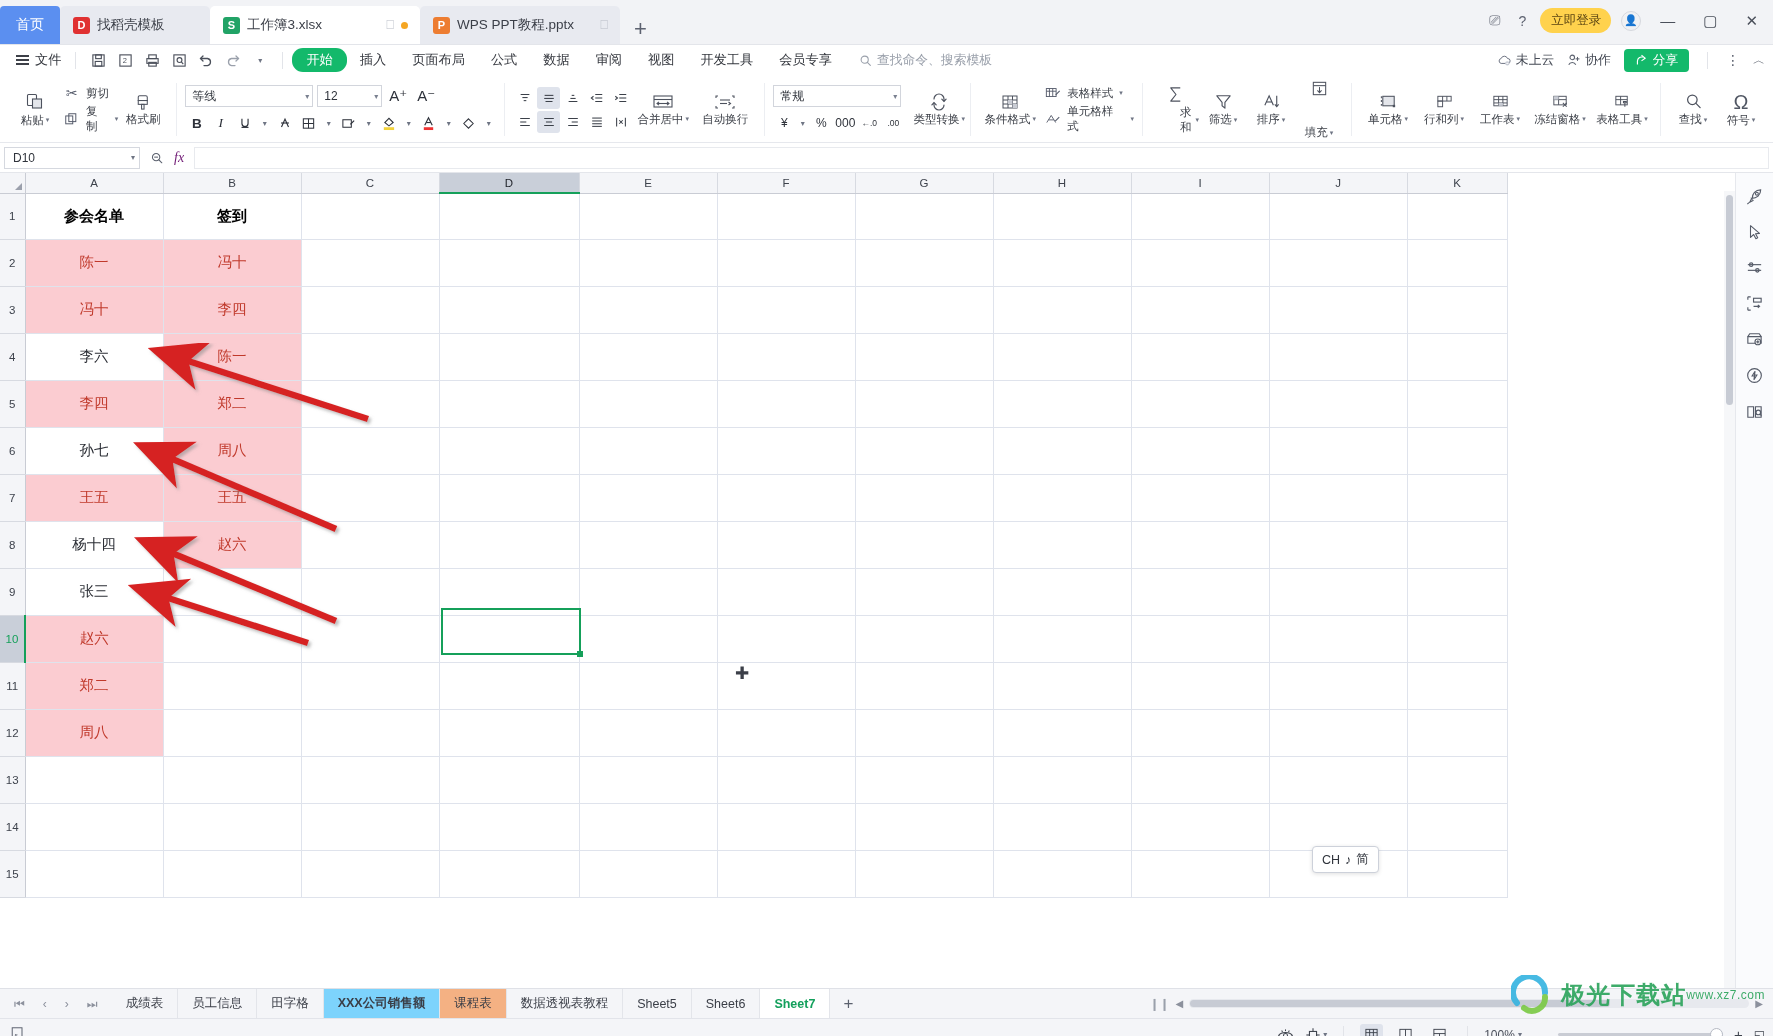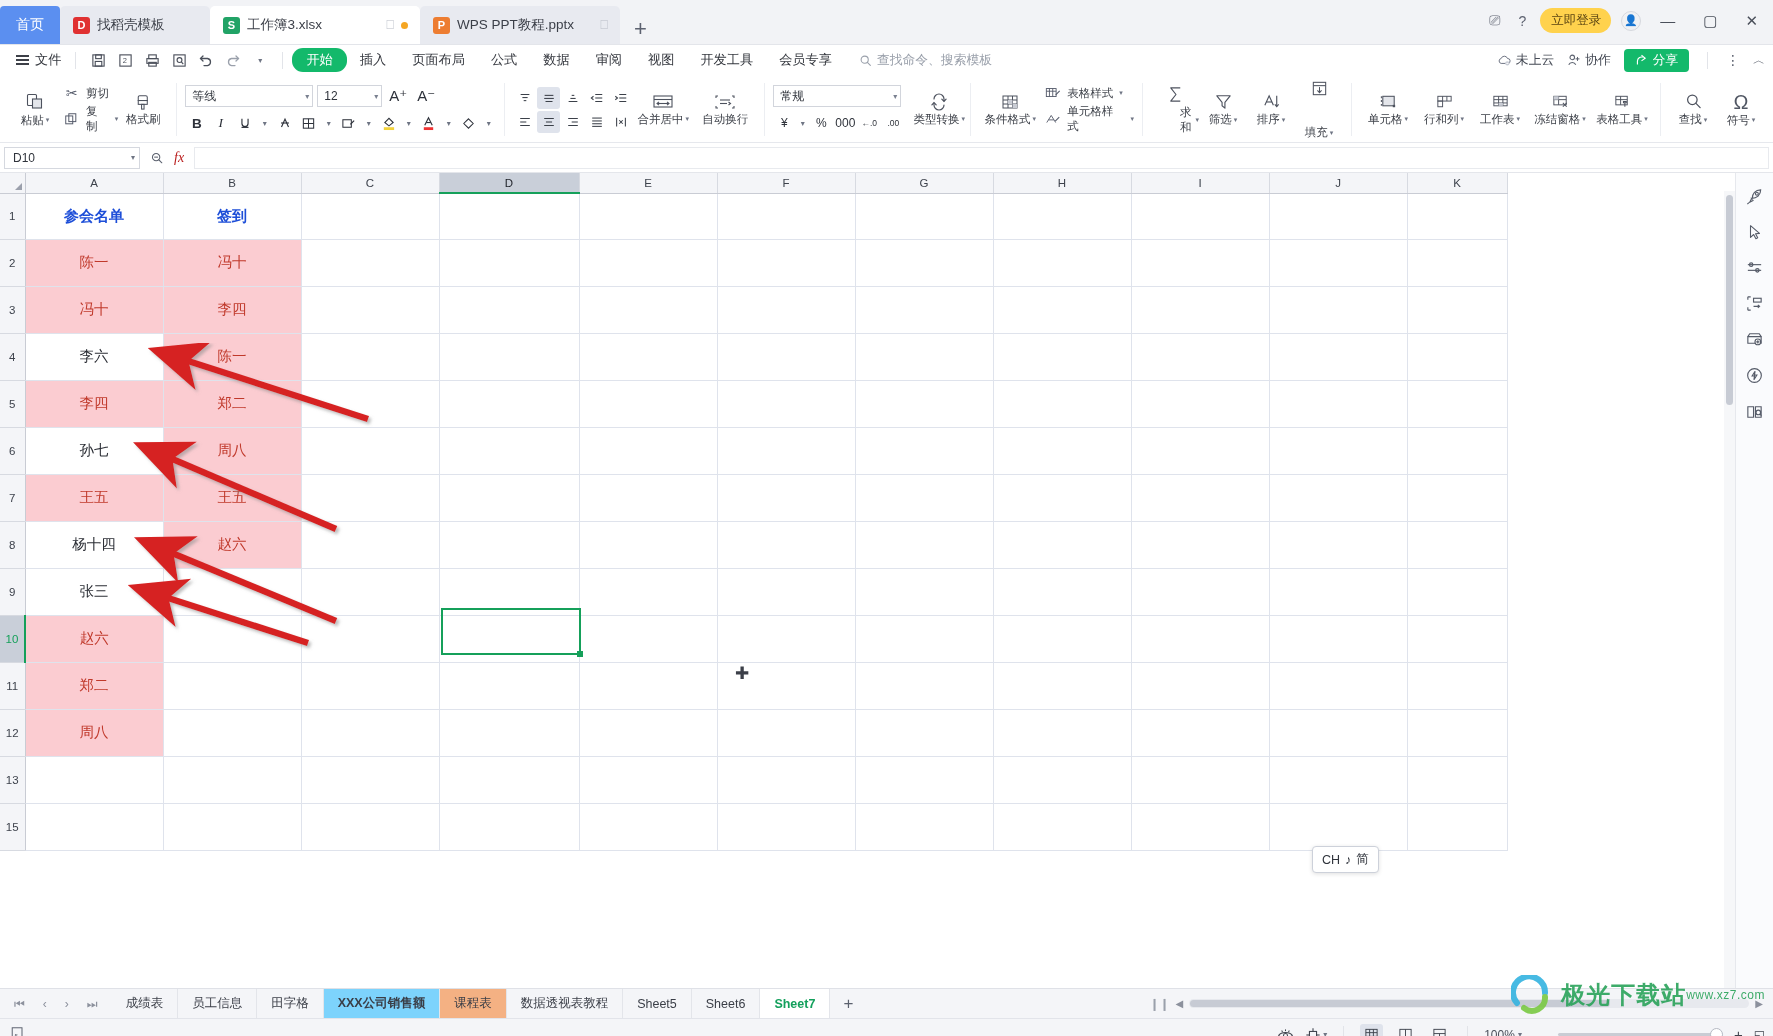--- a/index.html
+++ b/index.html
@@ -132,21 +132,21 @@
   
   .fbar {
     height: 30px; background: #fff; display: flex; align-items: center;
     border-bottom: 1px solid #e4e6eb; padding: 0 4px;
   }
   .namebox {
     width: 136px; height: 22px; border: 1px solid #d5d8df; background: #fff;
     display: flex; align-items: center; padding: 0 4px 0 8px; font-size: 12px; color: #2f333b;
   }
   .namebox .nv { flex: 1 1 auto; }
-  .fb-tools { display: flex; align-items: center; gap: 10px; padding: 0 10px; color: #b91c1c; font-size: 13px; }
+  .fb-tools { display: flex; align-items: center; gap: 10px; padding: 0 10px; color: #701a75; font-size: 13px; }
   .formula-input {
     flex: 1 1 auto; height: 22px; border: 1px solid #e8eaee;
     background: #fff; font-size: 12.5px; color: #2f333b;
     display: flex; align-items: center; padding: 0 6px;
   }
 
   
   .gridwrap { position: relative; background: #fff; height: 815px; overflow: hidden; }
   table.grid { border-collapse: collapse; table-layout: fixed; }
   .corner-cell {
@@ -168,21 +168,21 @@
     width: 25px; background: #f4f5f8; font-weight: normal;
     font-size: 11.5px; color: #3d424c; text-align: center;
     border-right: 1px solid #c9ccd4; border-bottom: 1px solid #d7dae1;
   }
   th.rowhdr.sel { background: #c9cfd9; color: #15a05a; border-right: 2px solid #15a05a; }
   td.cell {
     border-right: 1px solid #dfe3ec; border-bottom: 1px solid #dfe3ec;
     font-size: 14.5px; color: #2b2e35; text-align: center;
     overflow: hidden; white-space: nowrap; padding: 0;
   }
-  td.cell.hdr { font-weight: bold; font-size: 15px; color: #1d4ed8; }
+  td.cell.hdr { font-weight: bold; font-size: 15px; color: #000000; }
   td.cell.pink { background: #fbccd1; color: #c0392b; }
   .selbox {
     position: absolute; border: 2px solid #15a05a; pointer-events: none;
     box-sizing: border-box;
   }
   .selbox::after {
     content: ""; position: absolute; right: -4px; bottom: -4px;
     width: 6px; height: 6px; background: #15a05a;
   }
   .cursor-plus { position: absolute; color: #3b3f48; font-size: 17px; line-height: 1; }
@@ -1120,20 +1120,34 @@
             <td class="cell"></td>
         <td class="cell"></td>
             <td class="cell"></td>
         <td class="cell"></td>
             <td class="cell"></td>
         <td class="cell"></td>
             <td class="cell"></td>
         <td class="cell"></td>
       </tr>
 
+      <tr style="height:47px;">
+        <th class="rowhdr"><span>14</span></th>
+        <td class="cell"></td>
+            <td class="cell"></td>
+        <td class="cell"></td>
+            <td class="cell"></td>
+        <td class="cell"></td>
+            <td class="cell"></td>
+        <td class="cell"></td>
+            <td class="cell"></td>
+        <td class="cell"></td>
+            <td class="cell"></td>
+        <td class="cell"></td>
+      </tr>
 
       <tr style="height:47px;">
         <th class="rowhdr"><span>15</span></th>
         <td class="cell"></td>
             <td class="cell"></td>
         <td class="cell"></td>
             <td class="cell"></td>
         <td class="cell"></td>
             <td class="cell"></td>
         <td class="cell"></td>

